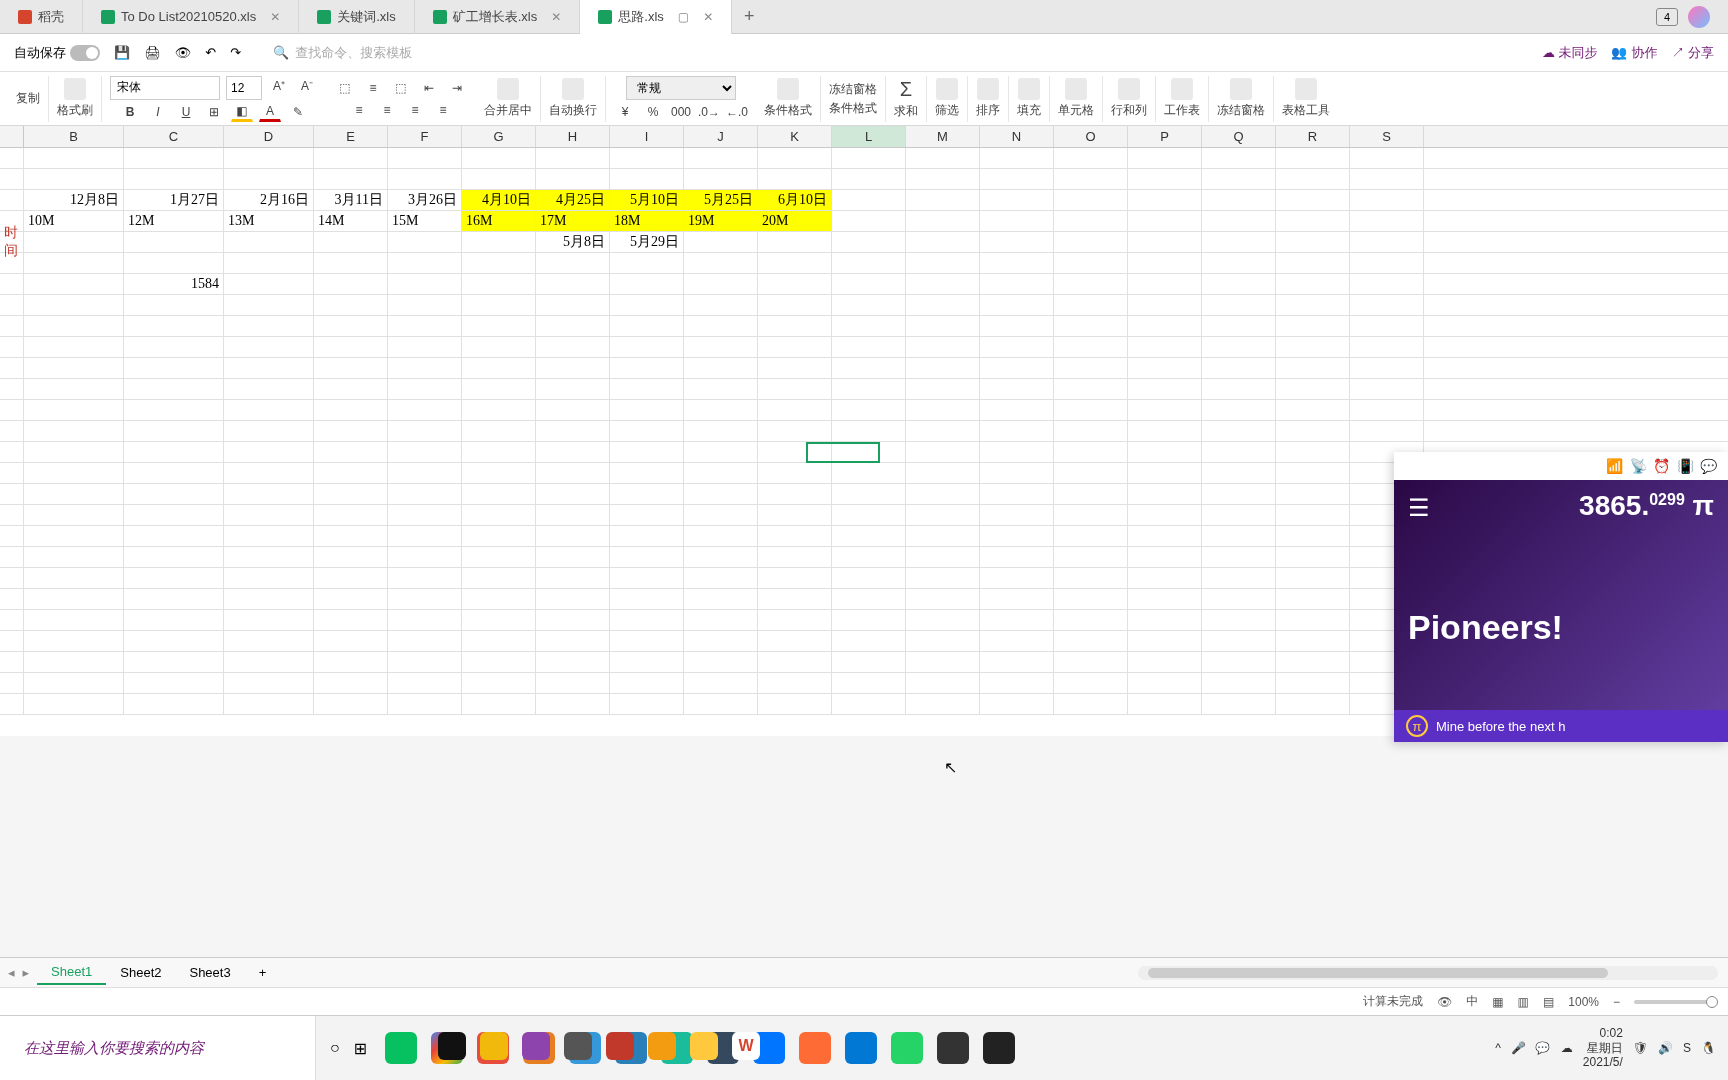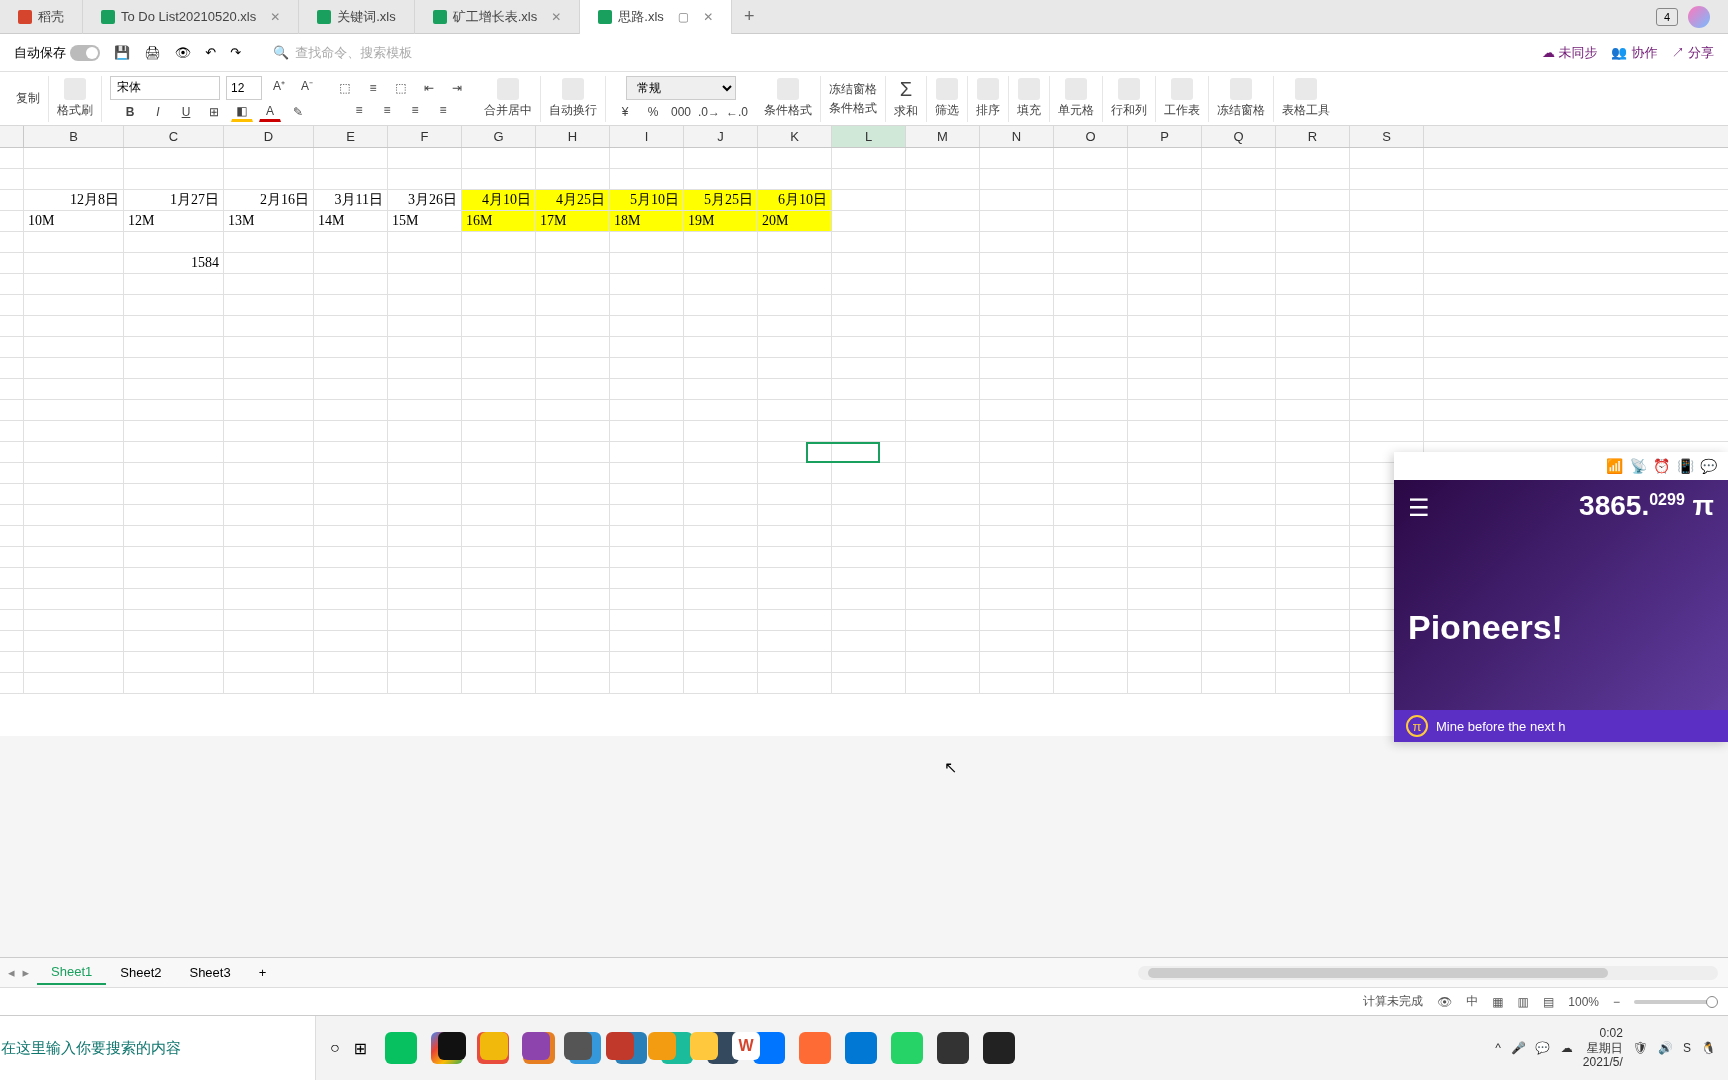--- a/index.html
+++ b/index.html
@@ -45,21 +45,21 @@
 .sheettabs { position:absolute; left:0; bottom:93px; height:30px; background:#f8f8f8; border-top:1px solid #ccc; display:flex; align-items:center; width:100%; font-size:13px; }
 .sheettabs .nav { padding:0 8px; color:#888; display:flex; gap:8px;}
 .stab { padding:4px 14px; cursor:pointer; }
 .stab.active { color:#19a05e; border-bottom:2px solid #19a05e; }
 .hscroll { margin-left:auto; width:580px; height:14px; background:#eee; border-radius:7px; position:relative; margin-right:10px; }
 .hscroll-thumb { position:absolute; left:10px; width:460px; height:10px; top:2px; background:#ccc; border-radius:5px; }
 .statusbar { position:absolute; bottom:65px; left:0; right:0; height:28px; background:#fff; border-top:1px solid #ddd; display:flex; align-items:center; justify-content:flex-end; gap:14px; padding:0 14px; font-size:12px; color:#555; }
 .zoomslider { width:80px; height:4px; background:#ccc; border-radius:2px; position:relative; }
 .zoomslider::after { content:""; width:10px; height:10px; border:1px solid #888; border-radius:50%; background:#fff; position:absolute; right:-4px; top:-4px; }
 .taskbar { position:absolute; bottom:0; left:0; right:0; height:65px; background:#f3f3f3; border-top:1px solid #ccc; display:flex; align-items:center; }
-.searchwin { width:316px; height:65px; background:#fff; border-right:1px solid #ddd; display:flex; align-items:center; padding:0 1px; font-size:15px; color:#0f766e; }
+.searchwin { width:316px; height:65px; background:#fff; border-right:1px solid #ddd; display:flex; align-items:center; padding:0 24px; font-size:15px; color:#701a75;font-style:italic; }
 .taskicons { display:flex; gap:14px; margin-left:18px; align-items:center; flex-wrap:wrap; height:65px; }
 .tico { width:32px; height:32px; border-radius:6px; background:#888; }
 .tray { margin-left:auto; display:flex; align-items:center; gap:10px; padding-right:12px; font-size:12px; color:#333; }
 .clock { text-align:right; line-height:1.2; }
 .overlay { position:absolute; right:0; top:452px; width:334px; height:290px; background:#fff; box-shadow:-2px 2px 10px rgba(0,0,0,0.2); }
 .ov-status { height:28px; display:flex; justify-content:flex-end; align-items:center; gap:6px; padding:0 10px; font-size:14px; color:#555; }
 .ov-body { background:linear-gradient(135deg,#2a0845,#6441a5); height:262px; color:#fff; padding:14px; position:relative; overflow:hidden; }
 .ov-ham { font-size:24px; }
 .ov-num { position:absolute; right:14px; top:10px; font-size:28px; font-weight:700;text-align:right; }
 .ov-num sup { font-size:16px; }
@@ -335,20 +335,41 @@
     <div class="cell colL"></div>
       <div class="cell colM"></div>
       <div class="cell colN"></div>
       <div class="cell colO"></div>
       <div class="cell colP"></div>
       <div class="cell colQ"></div>
       <div class="cell colR"></div>
       <div class="cell colS"></div>
   </div>
   <div class="gridrow">
+    <div class="cell colA red">时间</div>
+    <div class="cell colB"></div>
+      <div class="cell colC"></div>
+      <div class="cell colD"></div>
+      <div class="cell colE"></div>
+      <div class="cell colF"></div>
+      <div class="cell colG"></div>
+    <div class="cell colH">5月8日</div>
+    <div class="cell colI">5月29日</div>
+    <div class="cell colJ"></div>
+      <div class="cell colK"></div>
+      <div class="cell colL"></div>
+      <div class="cell colM"></div>
+      <div class="cell colN"></div>
+      <div class="cell colO"></div>
+      <div class="cell colP"></div>
+      <div class="cell colQ"></div>
+      <div class="cell colR"></div>
+      <div class="cell colS"></div>
+  </div>
+  <div class="gridrow">
       <div class="cell colA"></div>
       <div class="cell colB"></div>
       <div class="cell colC"></div>
       <div class="cell colD"></div>
       <div class="cell colE"></div>
       <div class="cell colF"></div>
       <div class="cell colG"></div>
       <div class="cell colH"></div>
       <div class="cell colI"></div>
       <div class="cell colJ"></div>

